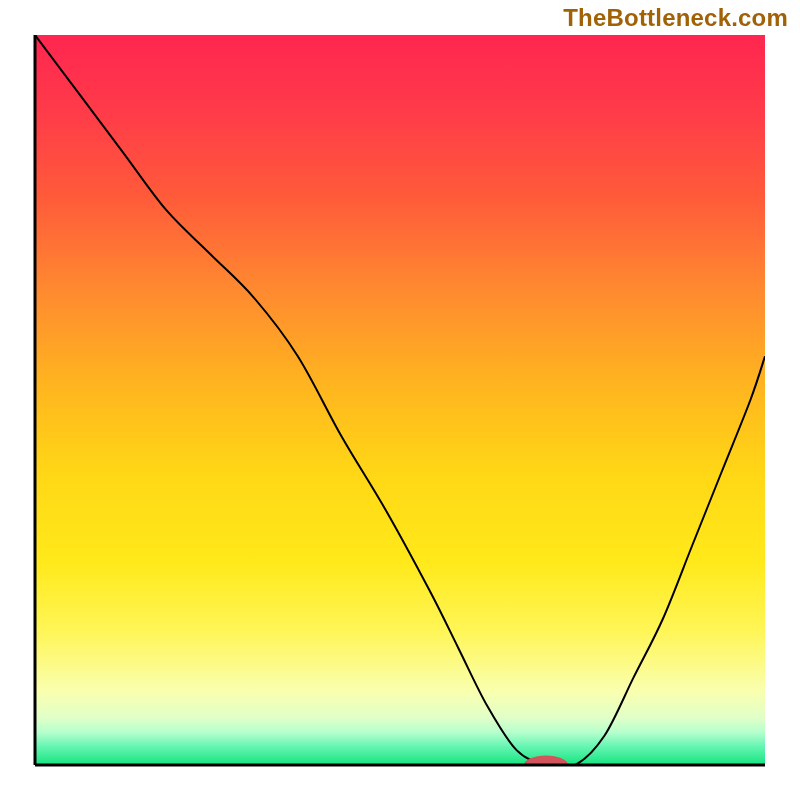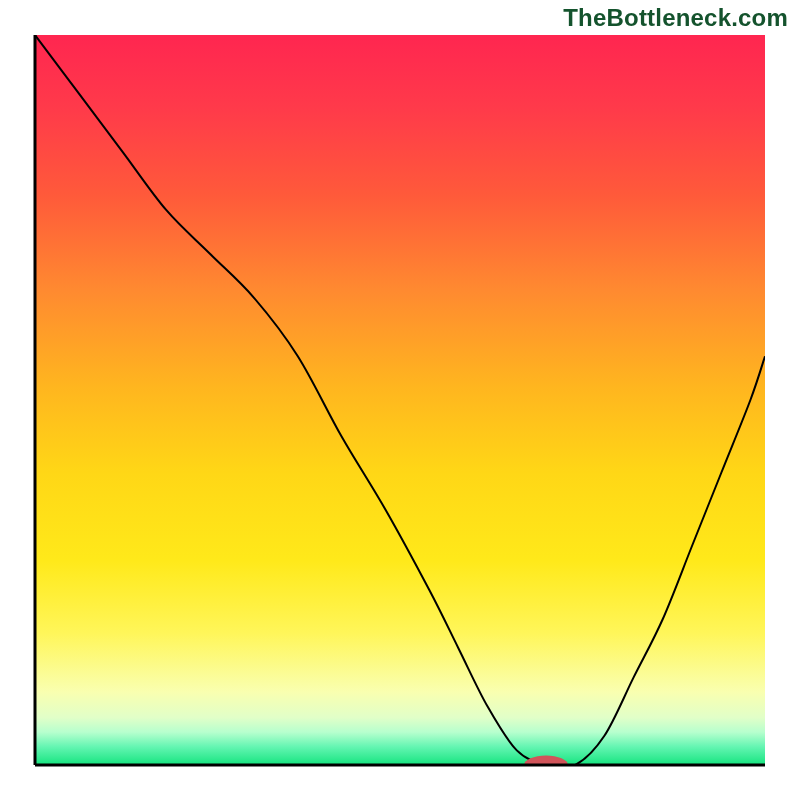--- a/index.html
+++ b/index.html
@@ -16,21 +16,21 @@
     width: 800px;
     height: 800px;
   }
   .attribution {
     position: absolute;
     top: 4px;
     right: 12px;
     font-size: 24px;
     font-weight: 600;
     letter-spacing: 0.2px;
-    color: #14532d;
+    color: #a16207;
     z-index: 30;
   }
   svg.plot {
     position: absolute;
     inset: 0;
     width: 800px;
     height: 800px;
   }
   .axis-line {
     stroke: #000000;

